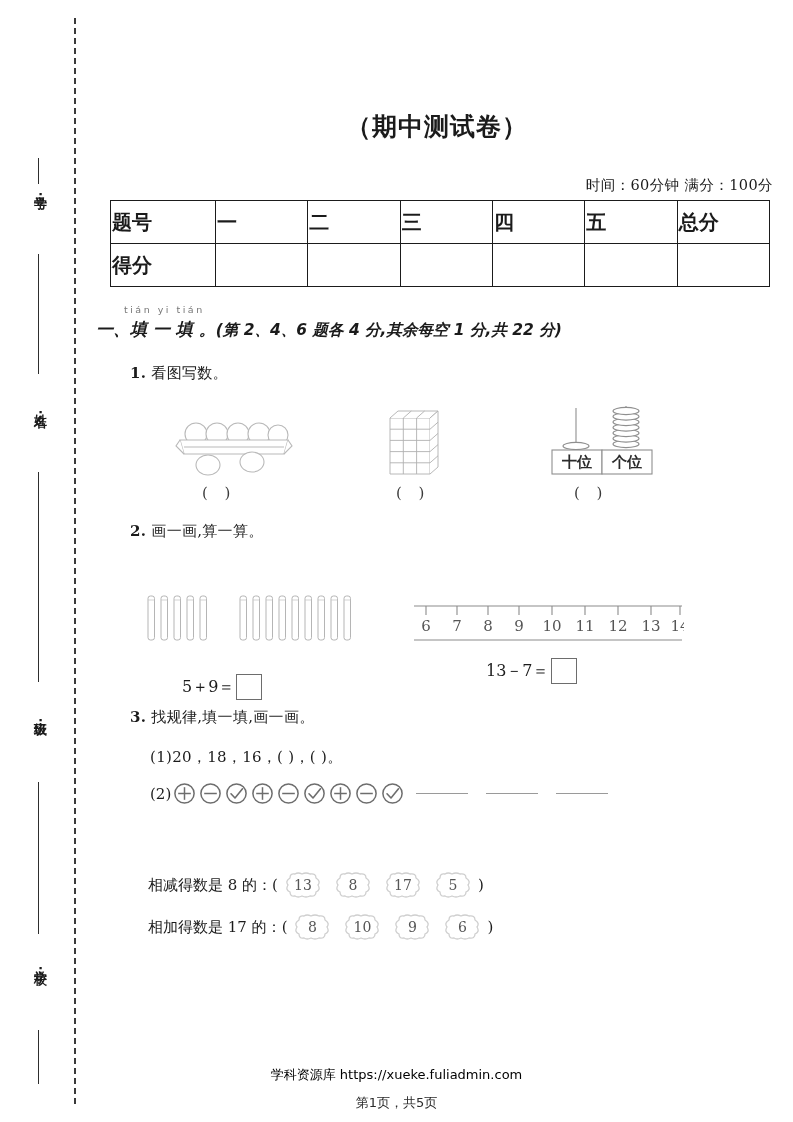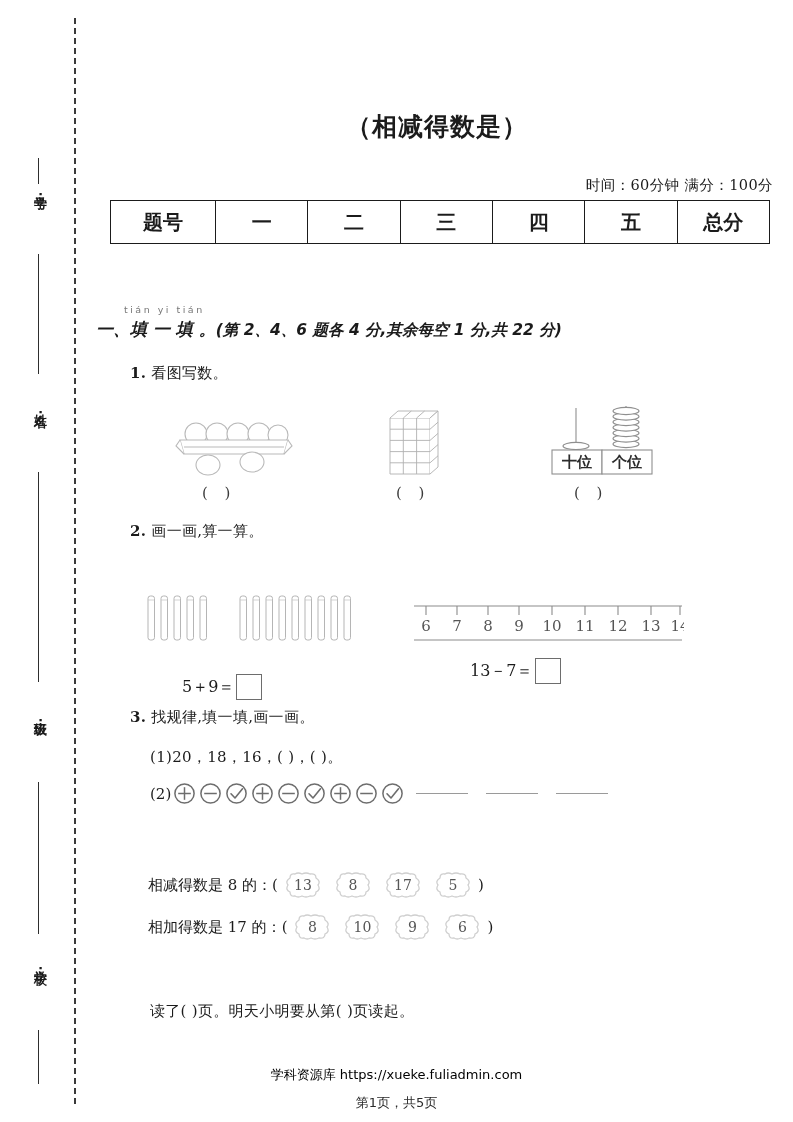--- a/index.html
+++ b/index.html
@@ -92,21 +92,21 @@
   #score-table {
     position: absolute;
     left: 14px; top: 200px;
     width: 660px;
     border-collapse: collapse;
     table-layout: fixed;
   }
   #score-table td {
     border: 1.6px solid #1b1b1b;
     height: 40px;
-    text-align: center;
+    text-align: left;
     vertical-align: middle;
     font-family: "DejaVu Sans", "Liberation Sans", sans-serif;
     font-weight: bold;
     font-size: 20px;
   }
   #score-table td.rowhead { width: 102px; }
 
   
   .section-wrap {
     position: absolute;
@@ -265,33 +265,42 @@
   <div class="margin-rule" style="top:782px;height:152px"></div>
 
   <div class="margin-field" style="top:960px">
     <span class="margin-label">学校:</span>
   </div>
   <div class="margin-rule" style="top:1030px;height:54px"></div>
 </div>
 
 <div id="page-body">
 
-  <div class="title-sub">（相减得数是）</div>
+  <div class="title-sub">（期中测试卷）</div>
   <div class="exam-meta">时间：60分钟  满分：100分</div>
 
   <table id="score-table">
     <tbody>
         <tr>
       <td class="rowhead">题号</td>
       <td>一</td>
       <td>二</td>
       <td>三</td>
       <td>四</td>
       <td>五</td>
       <td>总分</td>
+    </tr>
+    <tr>
+      <td class="rowhead">得分</td>
+      <td></td>
+      <td></td>
+      <td></td>
+      <td></td>
+      <td></td>
+      <td></td>
     </tr>
   </tbody>
     </table>
 
   <div class="section-wrap" style="top:304px">
     <div class="pinyin" style="left:28px; top:0">tián  yi  tián</div>
     <div class="section-title" style="left:0px; top:14px">
       <span>一、</span><span>填 一 填 。</span><span class="note">(第 2、4、6 题各 4 分,其余每空 1 分,共 22 分)</span>
     </div>
   </div>
@@ -432,21 +441,21 @@
         <text x="76" y="33">8</text>
         <text x="107" y="33">9</text>
         <text x="140" y="33">10</text>
         <text x="173" y="33">11</text>
         <text x="206" y="33">12</text>
         <text x="239" y="33">13</text>
         <text x="268" y="33">14</text>
       </g>
     </svg>
   </div>
-  <div class="eq" style="left:374px; top:658px">
+  <div class="eq" style="left:390px; top:658px">
     <span>13－7＝</span>
     <span class="answer-box"></span>
   </div>
 
   <div class="q" style="left:34px; top:708px">
     <span class="q-num">3.</span>
     <span>找规律,填一填,画一画。</span>
   </div>
   <div class="qline" style="left:54px; top:748px">
     <span>(1)</span><span>20，18，16，(      )，(      )。</span>
@@ -570,18 +579,17 @@
     </span>
     <span class="chip">
       <svg width="40" height="26" viewBox="0 0 40 26">
           <path d="M7 6 Q7 1 12 2 Q15 0 19 2 Q23 0 27 2 Q33 1 33 6 Q38 9 35 13 Q38 18 33 20 Q33 25 27 24 Q23 26 19 24 Q15 26 12 24 Q7 25 7 20 Q2 18 5 13 Q2 9 7 6 Z" fill="none" stroke="#cfcfcf" stroke-width="1.3"></path>
         </svg>
       <span>6</span>
     </span>
     <span>)</span>
   </div>
 
-  <div class="qline" style="left:54px; top:1002px">读了(      )页。明天小明要从第(      )页读起。</div>
 
 </div>
 
 <div id="footer-source">学科资源库 https://xueke.fuliadmin.com</div>
 <div id="footer-page">第1页，共5页</div>
 
 </body></html>

